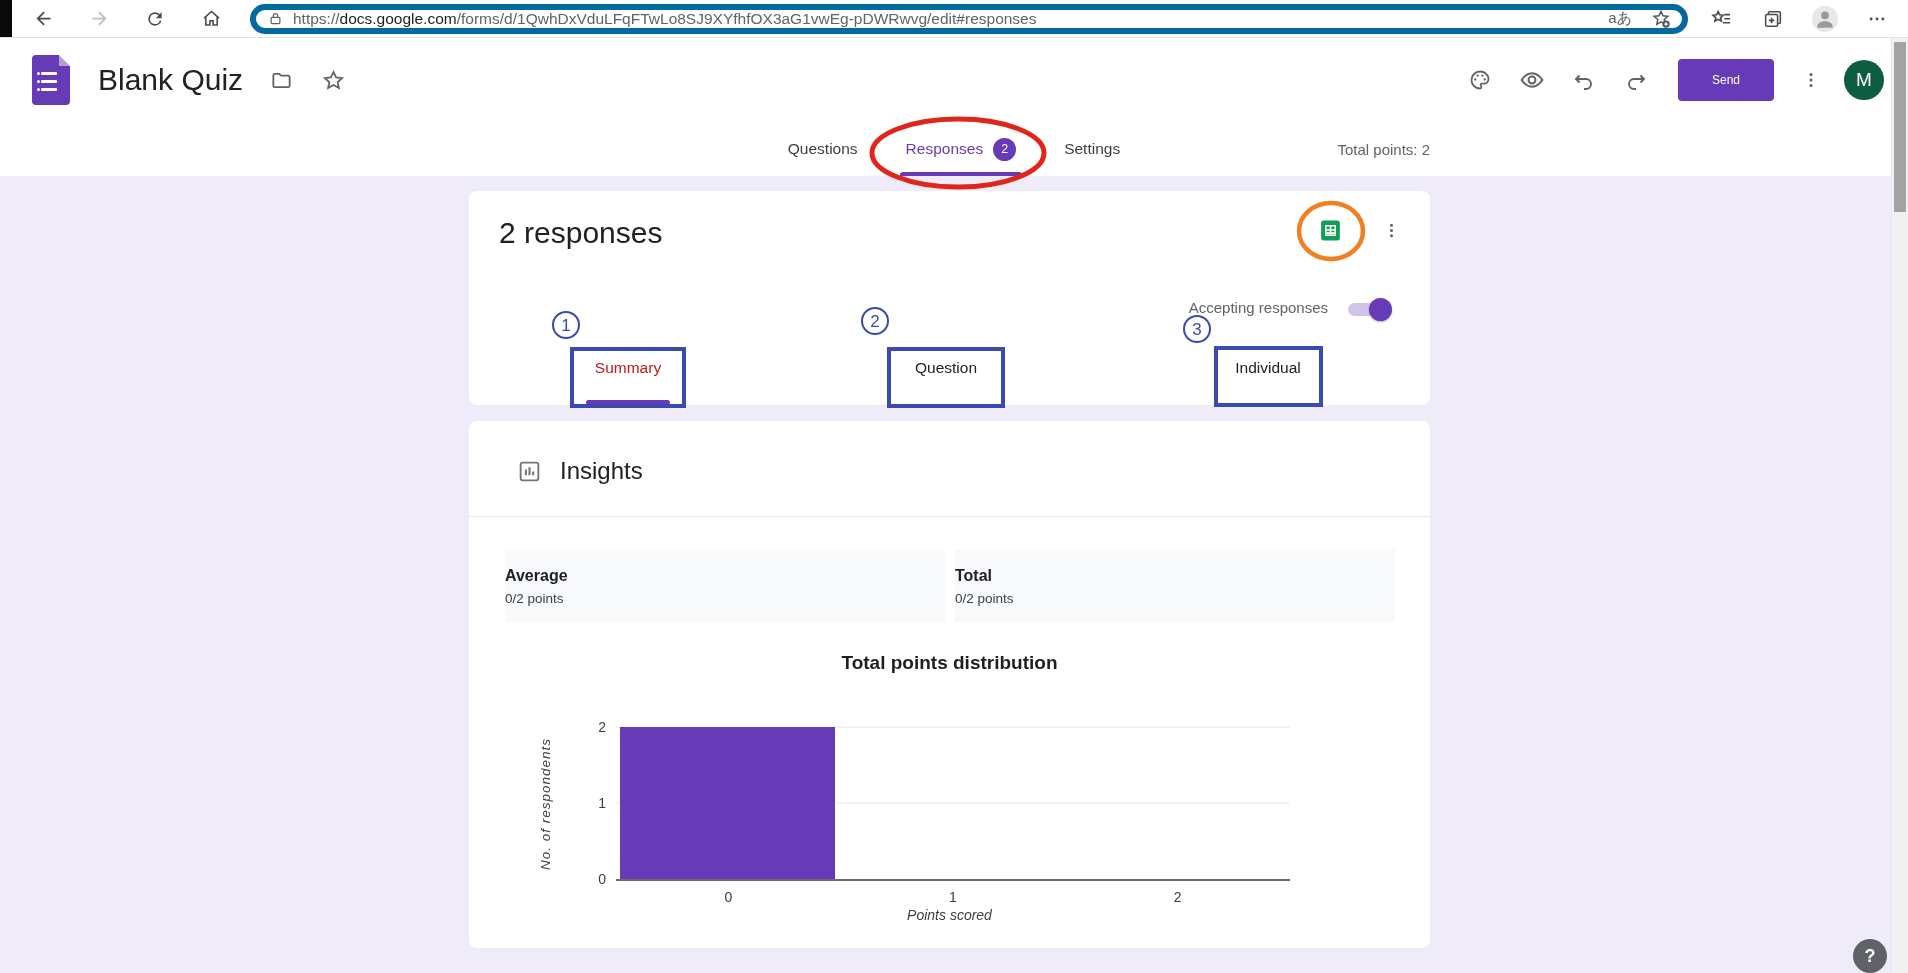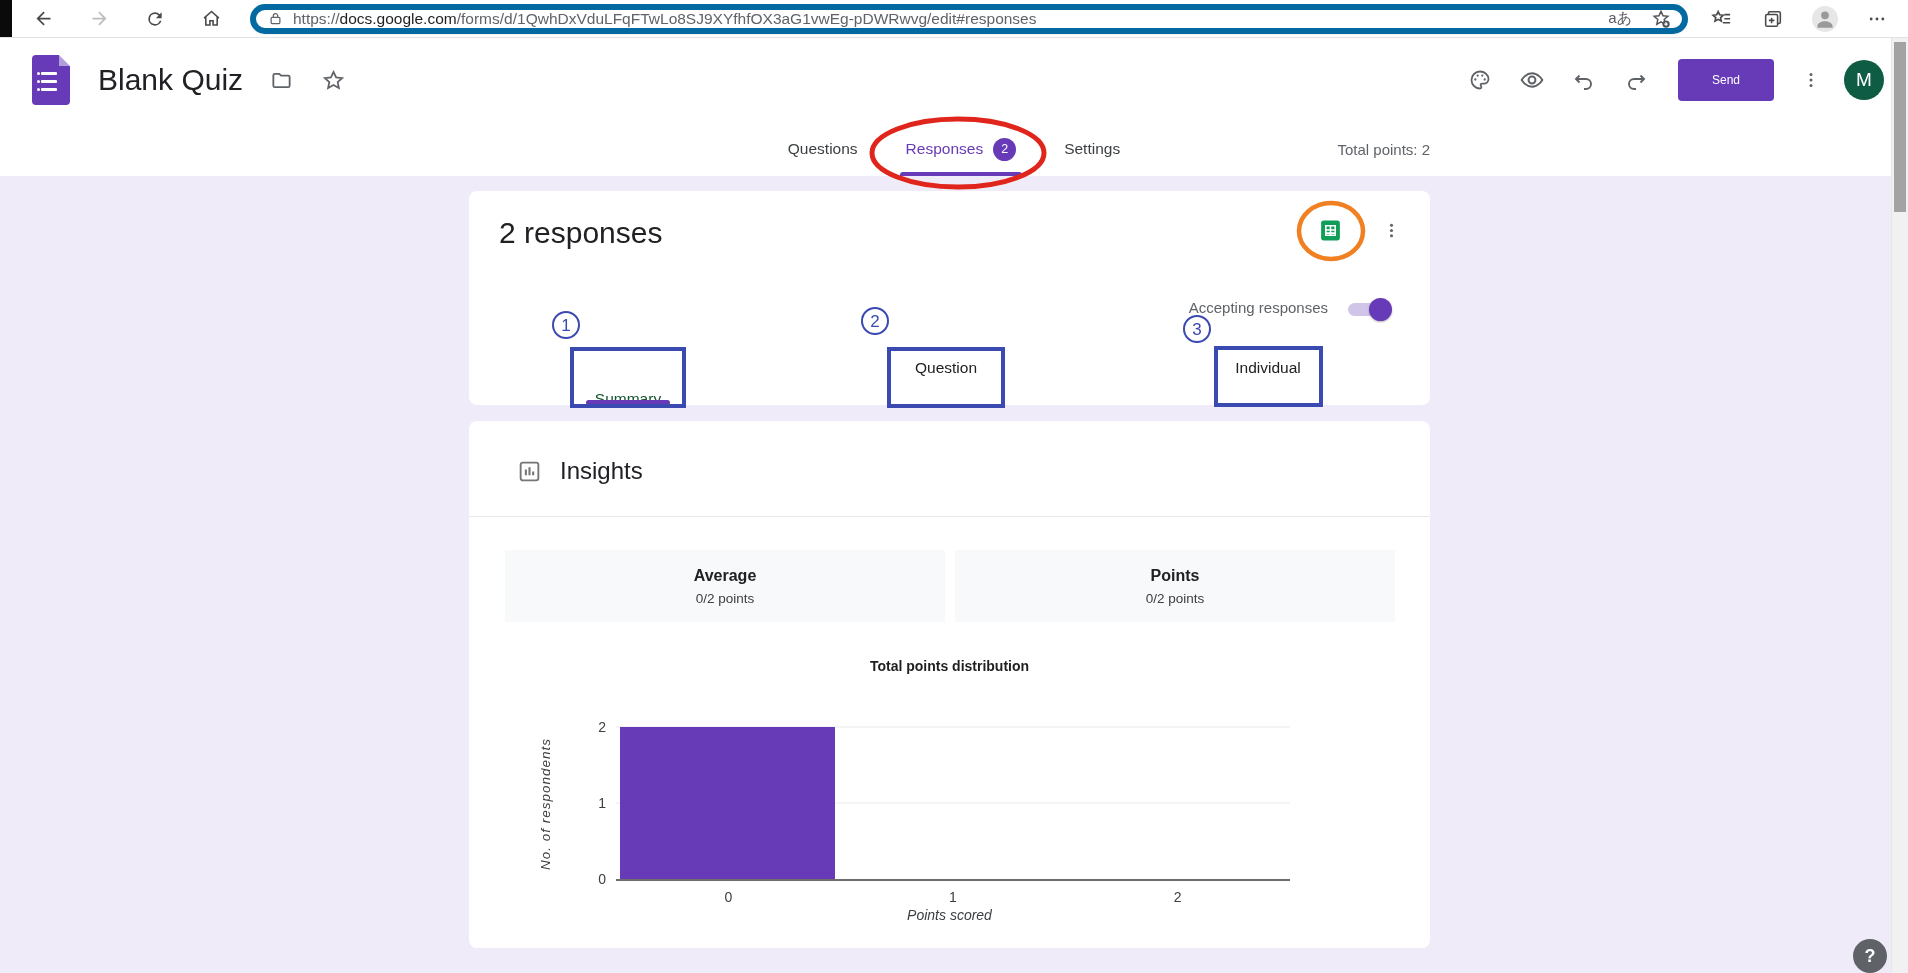--- a/index.html
+++ b/index.html
@@ -55,33 +55,33 @@
 
   
   .resp-title{position:absolute;left:30px;top:25px;font-size:30px;color:#202124;}
   .sheets-btn{position:absolute;left:847px;top:25px;width:28px;height:28px;display:flex;align-items:center;justify-content:center;}
   .kebab-v{position:absolute;left:908px;top:24px;width:28px;height:30px;display:flex;align-items:center;justify-content:center;color:#5f6368;}
   .accepting{position:absolute;right:42px;top:108px;display:flex;align-items:flex-end;gap:20px;}
   .accepting .lbl{font-size:15px;color:#5f6368;}
   .toggle{position:relative;width:40px;height:13px;border-radius:7px;background:#d1c4e9;}
   .toggle .knob{position:absolute;right:-4px;top:-5px;width:23px;height:23px;border-radius:50%;background:#673ab7;box-shadow:0 1px 2px rgba(0,0,0,.3);}
   .subtab{position:absolute;top:168px;transform:translateX(-50%);font-size:15.5px;color:#202124;}
-  .subtab.sel{color:#14532d;margin-top:31px;}
+  .subtab.sel{color:#b91c1c;}
   .sum-underline{position:absolute;left:117px;bottom:0;width:84px;height:5px;background:#673ab7;border-radius:3px;}
 
   
   .ins-header{position:absolute;left:48px;top:36px;display:flex;align-items:center;gap:18px;color:#202124;}
   .ins-ic{color:#757575;}
   .ins-title{font-size:24px;}
   .ins-divider{position:absolute;left:0;top:95px;width:100%;height:1px;background:#e8e8e8;}
   .stats-row{position:absolute;left:36px;top:129px;width:890px;height:72px;display:flex;gap:10px;}
-  .stat-box{flex:1;background:#f8f9fa;display:flex;flex-direction:column;align-items:center;justify-content:center;gap:6px;}
+  .stat-box{flex:1;background:#f8f9fa;display:flex;flex-direction:column;justify-content:center;gap:6px;}
   .stat-label{font-size:16px;font-weight:bold;color:#202124;}
   .stat-value{font-size:13.5px;color:#3c4043;}
-  .chart-title{position:absolute;left:0;top:237px;width:100%;text-align:center;font-size:14px;font-weight:bold;color:#1f1f1f;}
+  .chart-title{position:absolute;left:0;top:231px;width:100%;text-align:center;font-size:19px;font-weight:bold;color:#1f1f1f;}
   .plot{position:absolute;left:147px;top:306px;width:674px;height:154px;border-bottom:2px solid #6e6e6e;}
   .gridline{position:absolute;left:0;right:0;height:2px;background:#f4f4f4;}
   .bar{position:absolute;bottom:0;}
   .ytick{position:absolute;left:-40px;width:30px;text-align:right;font-size:14px;color:#3c4043;transform:translateY(-50%);}
   .xtick{position:absolute;top:calc(100% + 10px);transform:translateX(-50%);font-size:14px;color:#3c4043;}
   .xlabel{position:absolute;left:0;top:486px;width:100%;text-align:center;font-size:14px;font-style:italic;color:#3c4043;}
   .ylabel{position:absolute;left:76px;top:383px;transform:translate(-50%,-50%) rotate(-90deg);font-size:13.5px;font-style:italic;color:#3c4043;white-space:nowrap;letter-spacing:1px;}
 
   
   .help-btn{position:absolute;left:1853px;top:939px;width:34px;height:34px;border-radius:50%;background:#5f6368;color:#fff;
@@ -313,21 +313,21 @@
       <span class="ins-title">Insights</span>
     </div>
     <div class="ins-divider"></div>
 
     <div class="stats-row">
       <div class="stat-box">
         <span class="stat-label">Average</span>
         <span class="stat-value">0/2 points</span>
       </div>
       <div class="stat-box">
-        <span class="stat-label">Points</span>
+        <span class="stat-label">Total</span>
         <span class="stat-value">0/2 points</span>
       </div>
     </div>
 
     <div class="chart-title">Total points distribution</div>
     <div class="ylabel">No. of respondents</div>
     <div class="plot" id="plot">
         <div class="ytick" style="top: 152px;">0</div>
         <div class="gridline" style="top: 75px;"></div>
         <div class="ytick" style="top: 76px;">1</div>

